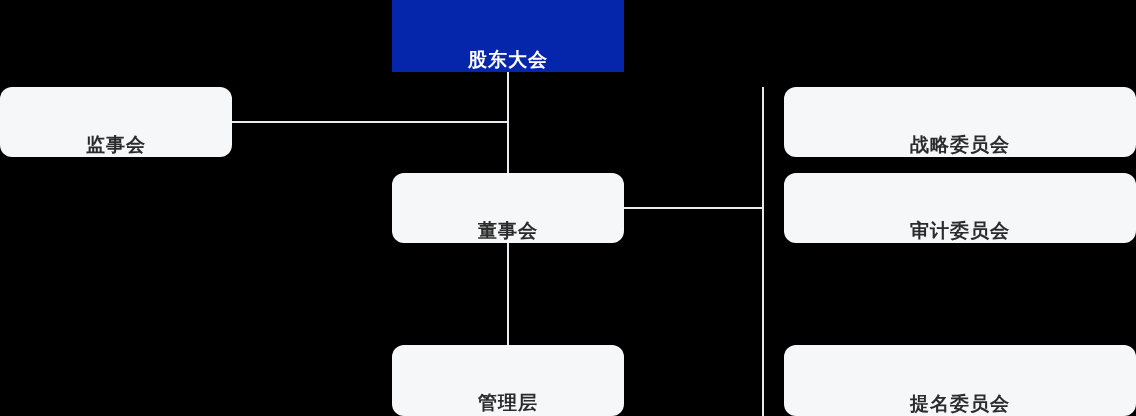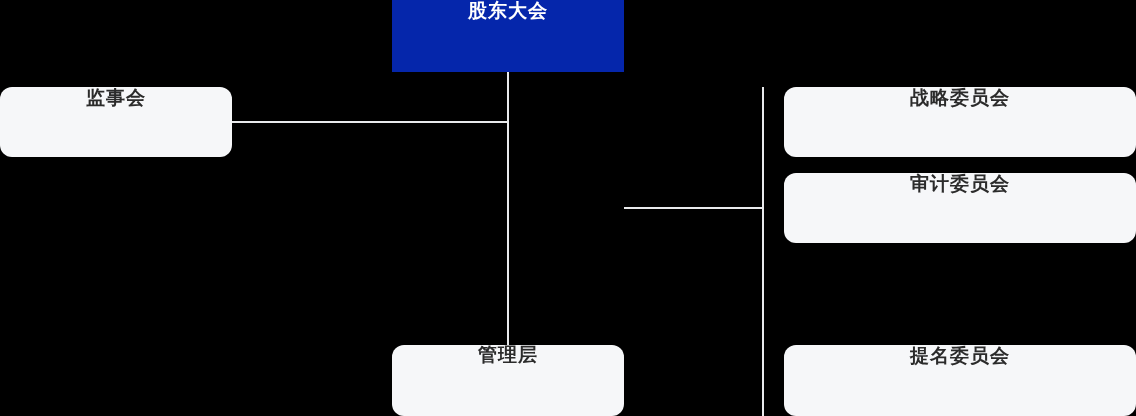--- a/index.html
+++ b/index.html
@@ -11,21 +11,21 @@
     position: relative;
     width: 1136px;
     height: 416px;
     background: #000000;
     overflow: hidden;
     font-family: "Liberation Sans", "DejaVu Sans", sans-serif;
   }
   .node {
     position: absolute;
     display: flex;
-    align-items: flex-start;
+    align-items: flex-end;
     justify-content: center;
     box-sizing: border-box;
     font-size: 19px;
     font-weight: 700;
     letter-spacing: 1px;
     line-height: 1.2;
     text-align: center;
   }
   .node-light {
     background: #f6f7f9;
@@ -66,20 +66,23 @@
   <div class="connector" id="conn-spine-right"></div>
 
   <div class="node node-primary" id="node-shareholders">
     <span>股东大会</span>
   </div>
 
   <div class="node node-light" id="node-supervisory">
     <span>监事会</span>
   </div>
 
+  <div class="node node-light" id="node-board">
+    <span>董事会</span>
+  </div>
 
   <div class="node node-light" id="node-management">
     <span>管理层</span>
   </div>
 
   <div class="node node-light" id="node-strategy">
     <span>战略委员会</span>
   </div>
 
   <div class="node node-light" id="node-audit">

